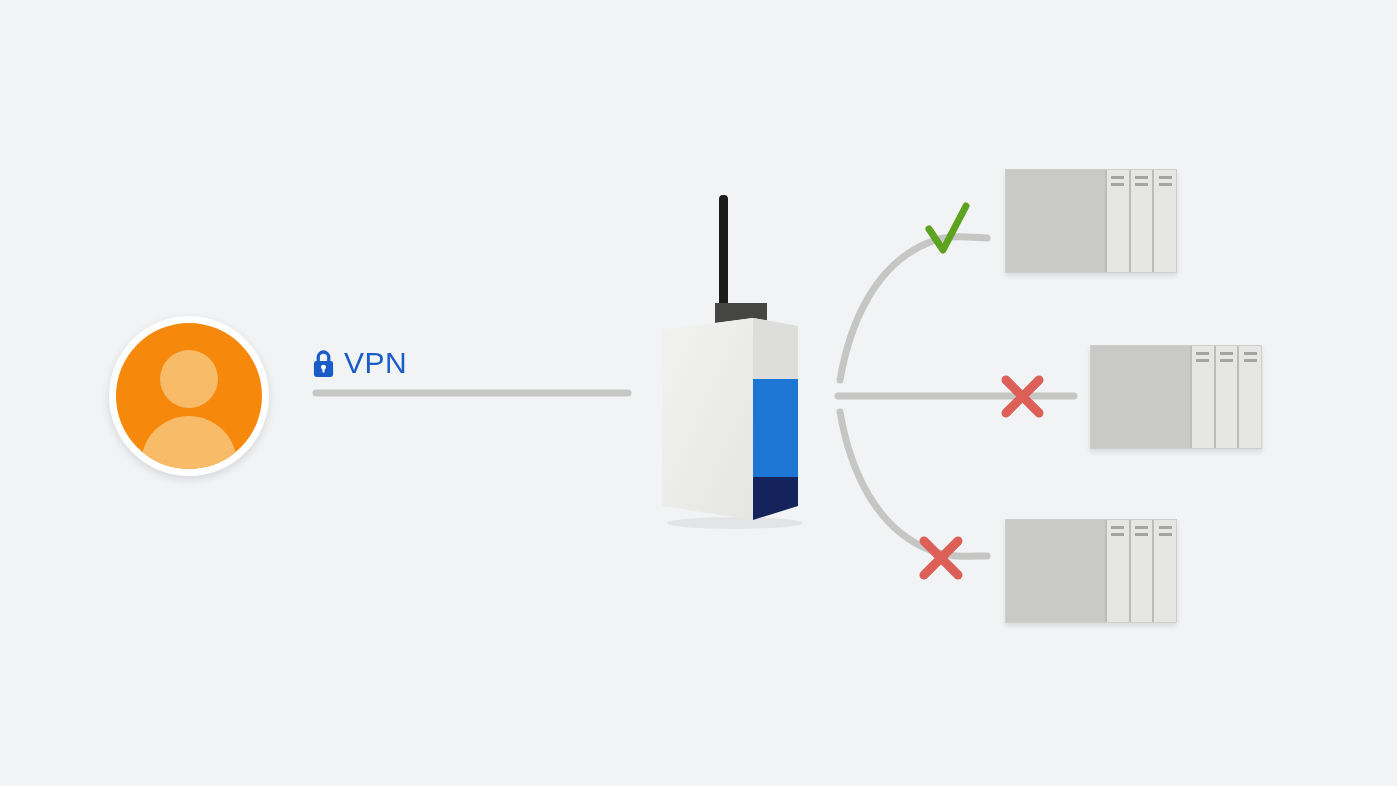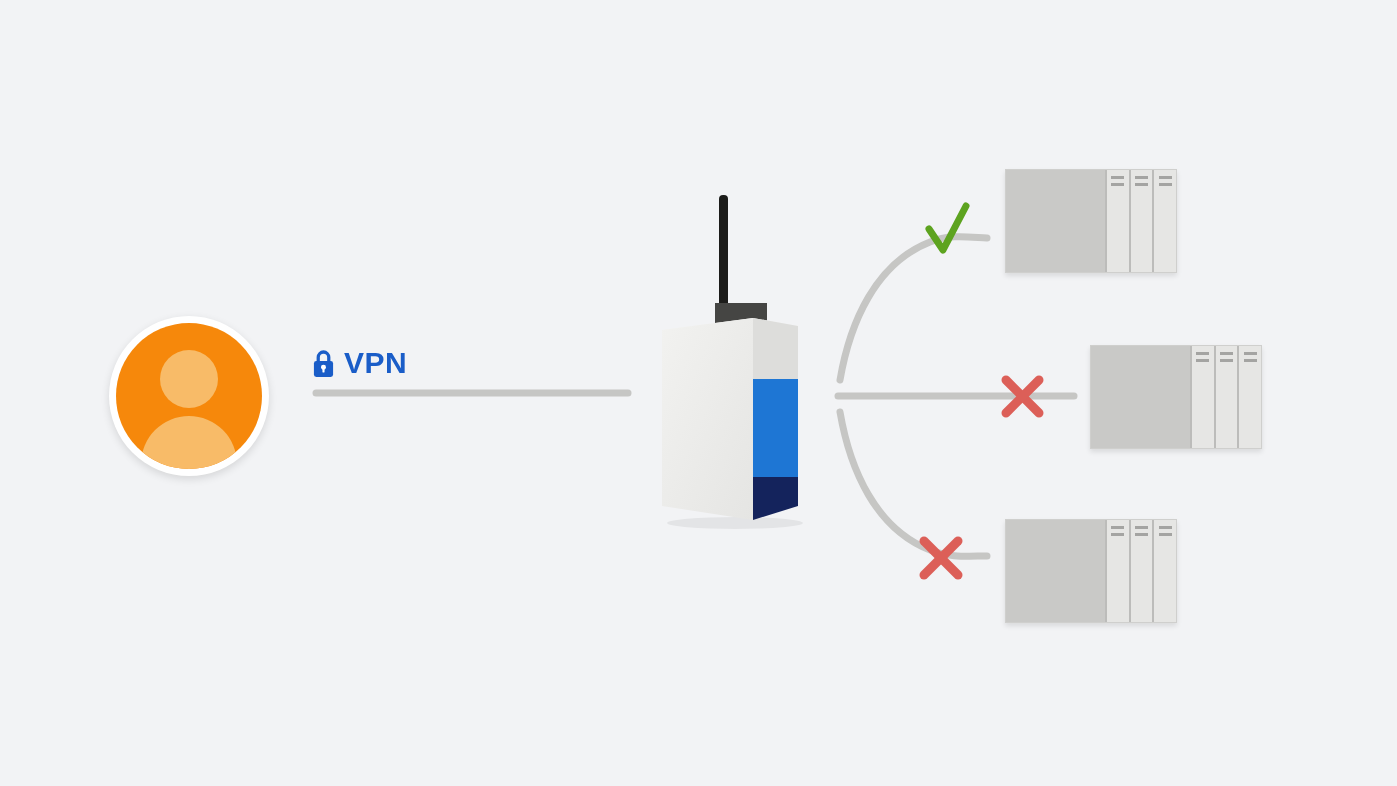--- a/index.html
+++ b/index.html
@@ -39,21 +39,21 @@
     border-radius:48px 48px 0 0; background:#f8bb68;
   }
 
   
   .vpn-label {
     position:absolute; left:312px; top:346px;
     display:flex; align-items:center; gap:9px;
   }
   .lock { width:23px; height:31px; }
   .vpn-text {
-    font-size:30px; font-weight:bold; color:#1a5dc8; letter-spacing:0.5px;text-align:center;
+    font-size:30px; font-weight:normal; color:#1a5dc8; letter-spacing:0.5px;text-align:center;
   }
 
   
   .server {
     position:absolute; width:172px; height:104px;
     display:flex;
     border:1px solid #cfcfcd;
     background:#c9c9c7;
     box-shadow: 0 3px 5px rgba(0,0,0,0.10);
     box-sizing:border-box;

